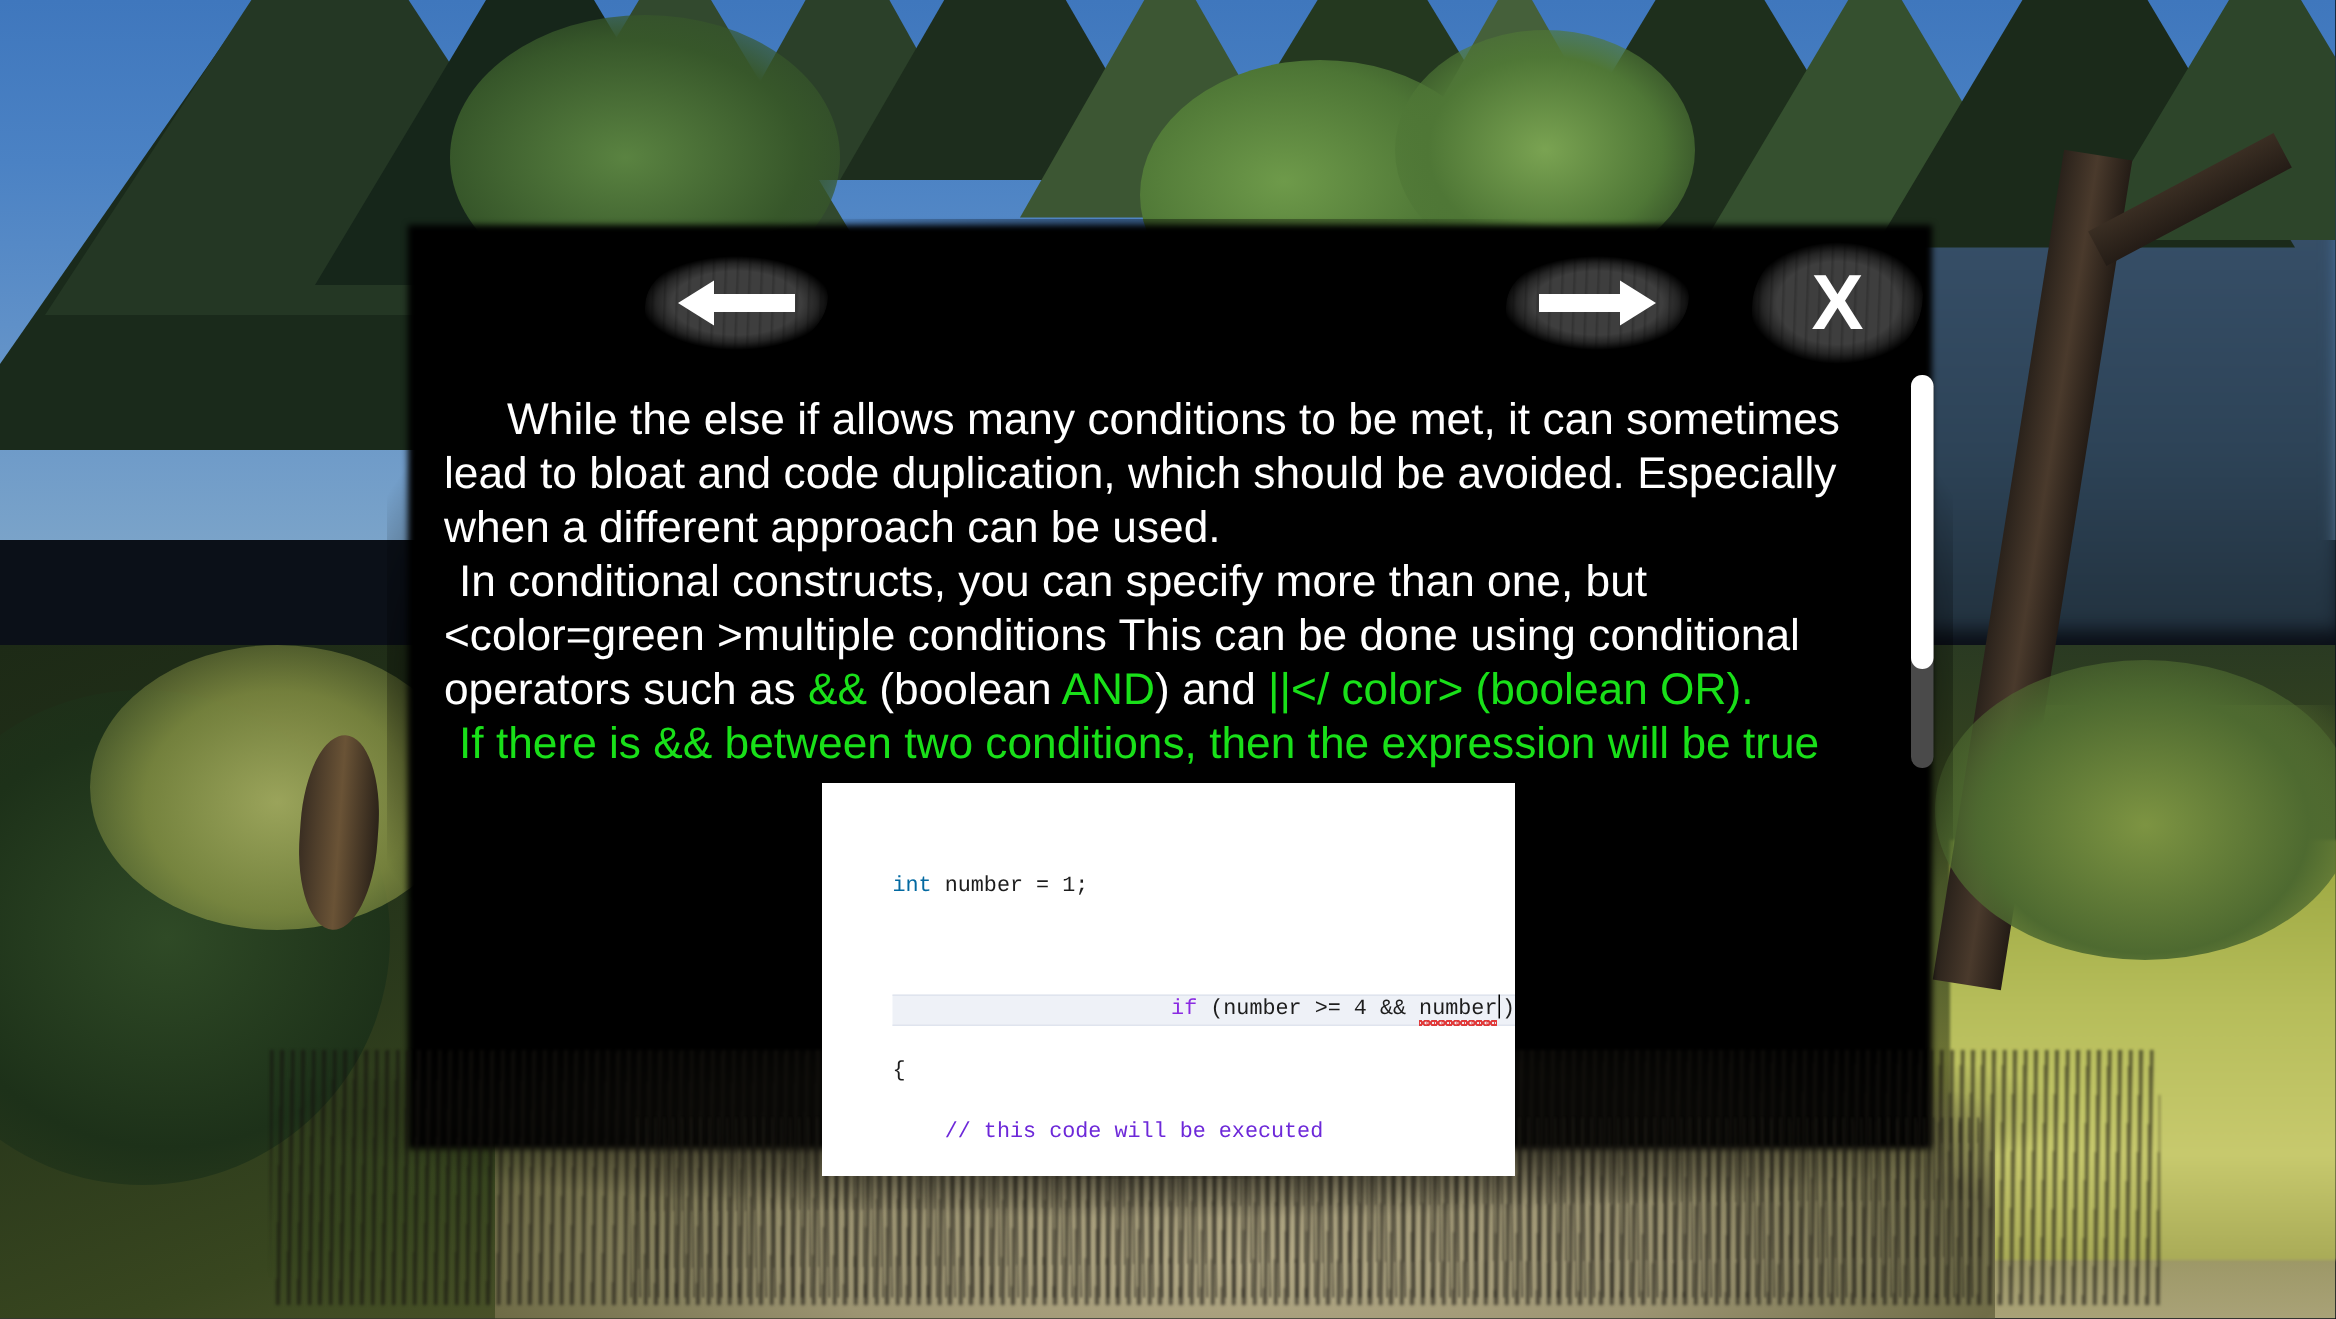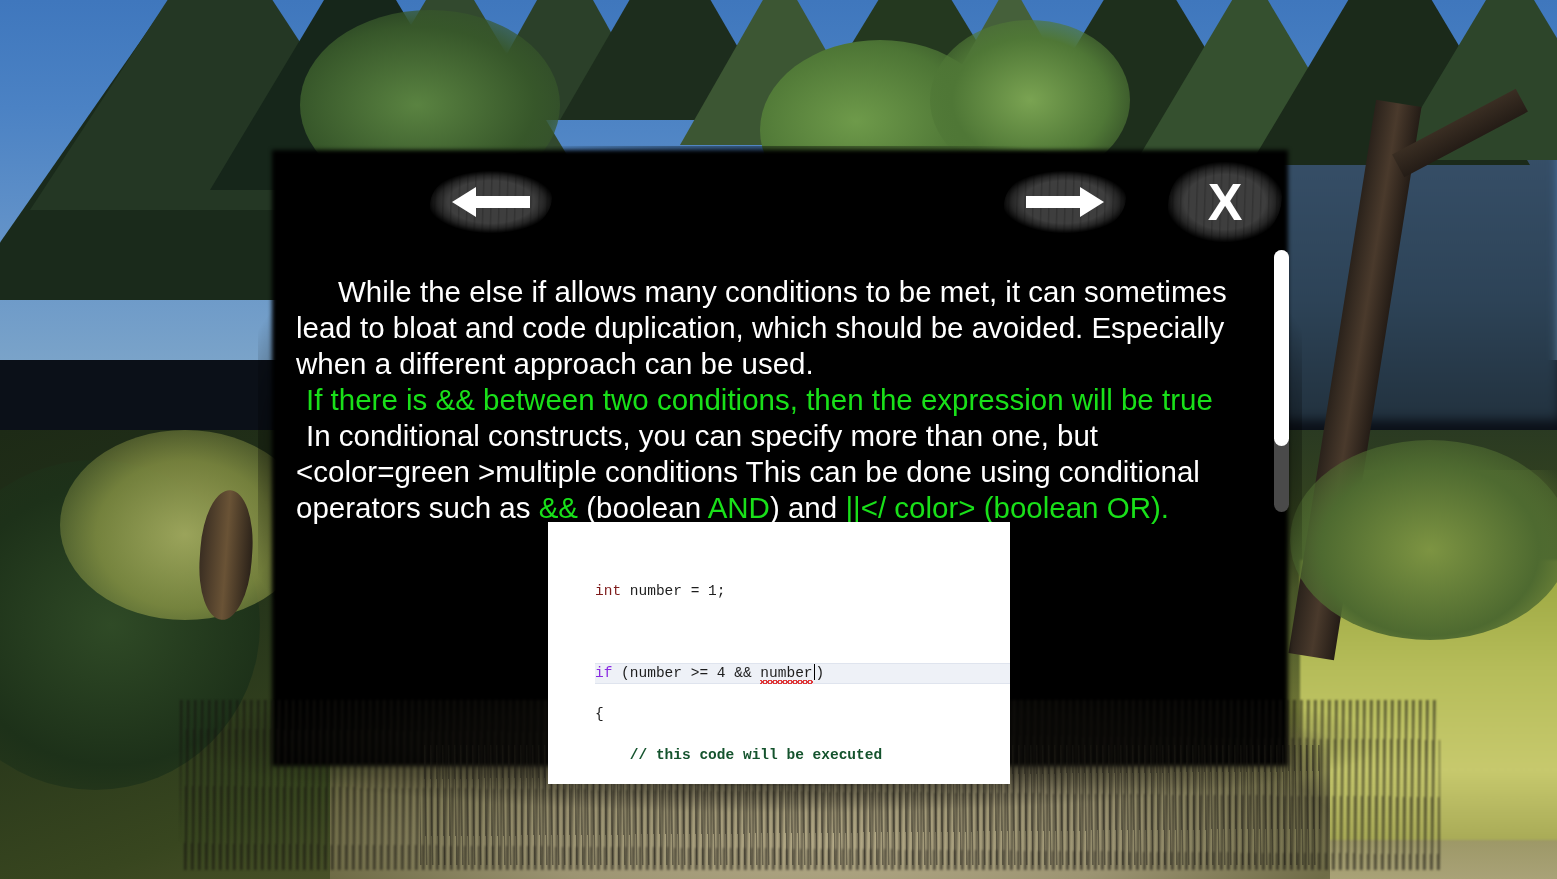--- a/index.html
+++ b/index.html
@@ -146,21 +146,20 @@
 
   
   #body-text {
     position:absolute;
     left:296px; top:262px;
     width:945px;
     color:#ffffff;
     font-size:29.5px;
     line-height:36px;
     font-family:"Liberation Sans", sans-serif;
-    margin-top:12px;
   }
   #body-text p { margin:0; }
   .indent { text-indent:42px; }
   .indent-sm { text-indent:10px; }
   .gr { color:#19e019; }
 
   
   #scrollbar {
     position:absolute; left:1274px; top:250px; width:15px; height:262px;
   }
@@ -183,34 +182,34 @@
     width:462px; height:262px;
     background:#ffffff;
     overflow:hidden;
     font-family:"Liberation Mono", monospace;
     font-size:14.5px;
     line-height:20.6px;
     color:#1a1a1a;
   }
   #code-inner { padding:38px 0 0 47px; white-space:pre; }
   .cl { position:relative; height:20.6px; }
-  .kw-blue  { color:#7f1d1d; }
+  .kw-blue  { color:#0369a1; }
   .kw-purple{ color:#8a2be2; }
-  .cmt      { color:#14532d;font-weight:bold; }
+  .cmt      { color:#6d28d9; }
   .plain    { color:#1d1d1d; }
 
   
   #hl-line {
     position:absolute; left:0; right:0;
     height:21px;
     background:#eef1f7;
     border-top:1px solid #dfe4ee;
     border-bottom:1px solid #dfe4ee;
   }
-  #hl-line-wrap { position:relative; }
+  #hl-line-wrap { position:relative;text-align:right; }
 
   
   .caret {
     display:inline-block;
     width:1px; height:16px;
     background:#000;
     vertical-align:-3px;
     margin:0 1px;
   }
   .squiggle {
@@ -290,22 +289,22 @@
     </svg>
   </div>
 
   <div class="nav-btn" id="btn-close">
     <div class="brush-bg"></div>
     <span class="close-x">X</span>
   </div>
 
   <div id="body-text">
     <p class="indent">While the else if allows many conditions to be met, it can sometimes lead to bloat and code duplication, which should be avoided. Especially when a different approach can be used.</p>
+    <p class="indent-sm"><span>In conditional constructs, you can specify more than one, but &lt;color=green &gt;multiple conditions This can be done using conditional operators such as </span><span class="gr">&amp;&amp;</span><span> (boolean </span><span class="gr">AND</span><span>) and </span><span class="gr">||&lt;/ color&gt; (boolean OR).</span></p>
     <p class="indent-sm gr">If there is &amp;&amp; between two conditions, then the expression will be true</p>
-    <p class="indent-sm"><span>In conditional constructs, you can specify more than one, but &lt;color=green &gt;multiple conditions This can be done using conditional operators such as </span><span class="gr">&amp;&amp;</span><span> (boolean </span><span class="gr">AND</span><span>) and </span><span class="gr">||&lt;/ color&gt; (boolean OR).</span></p>
   </div>
 
   <div id="scrollbar">
     <div id="scroll-track"></div>
     <div id="scroll-thumb"></div>
   </div>
 
   <div id="code-box">
     <div id="code-inner">
 <div class="cl"><span class="kw-blue">int</span><span class="plain"> number = 1;</span></div>

